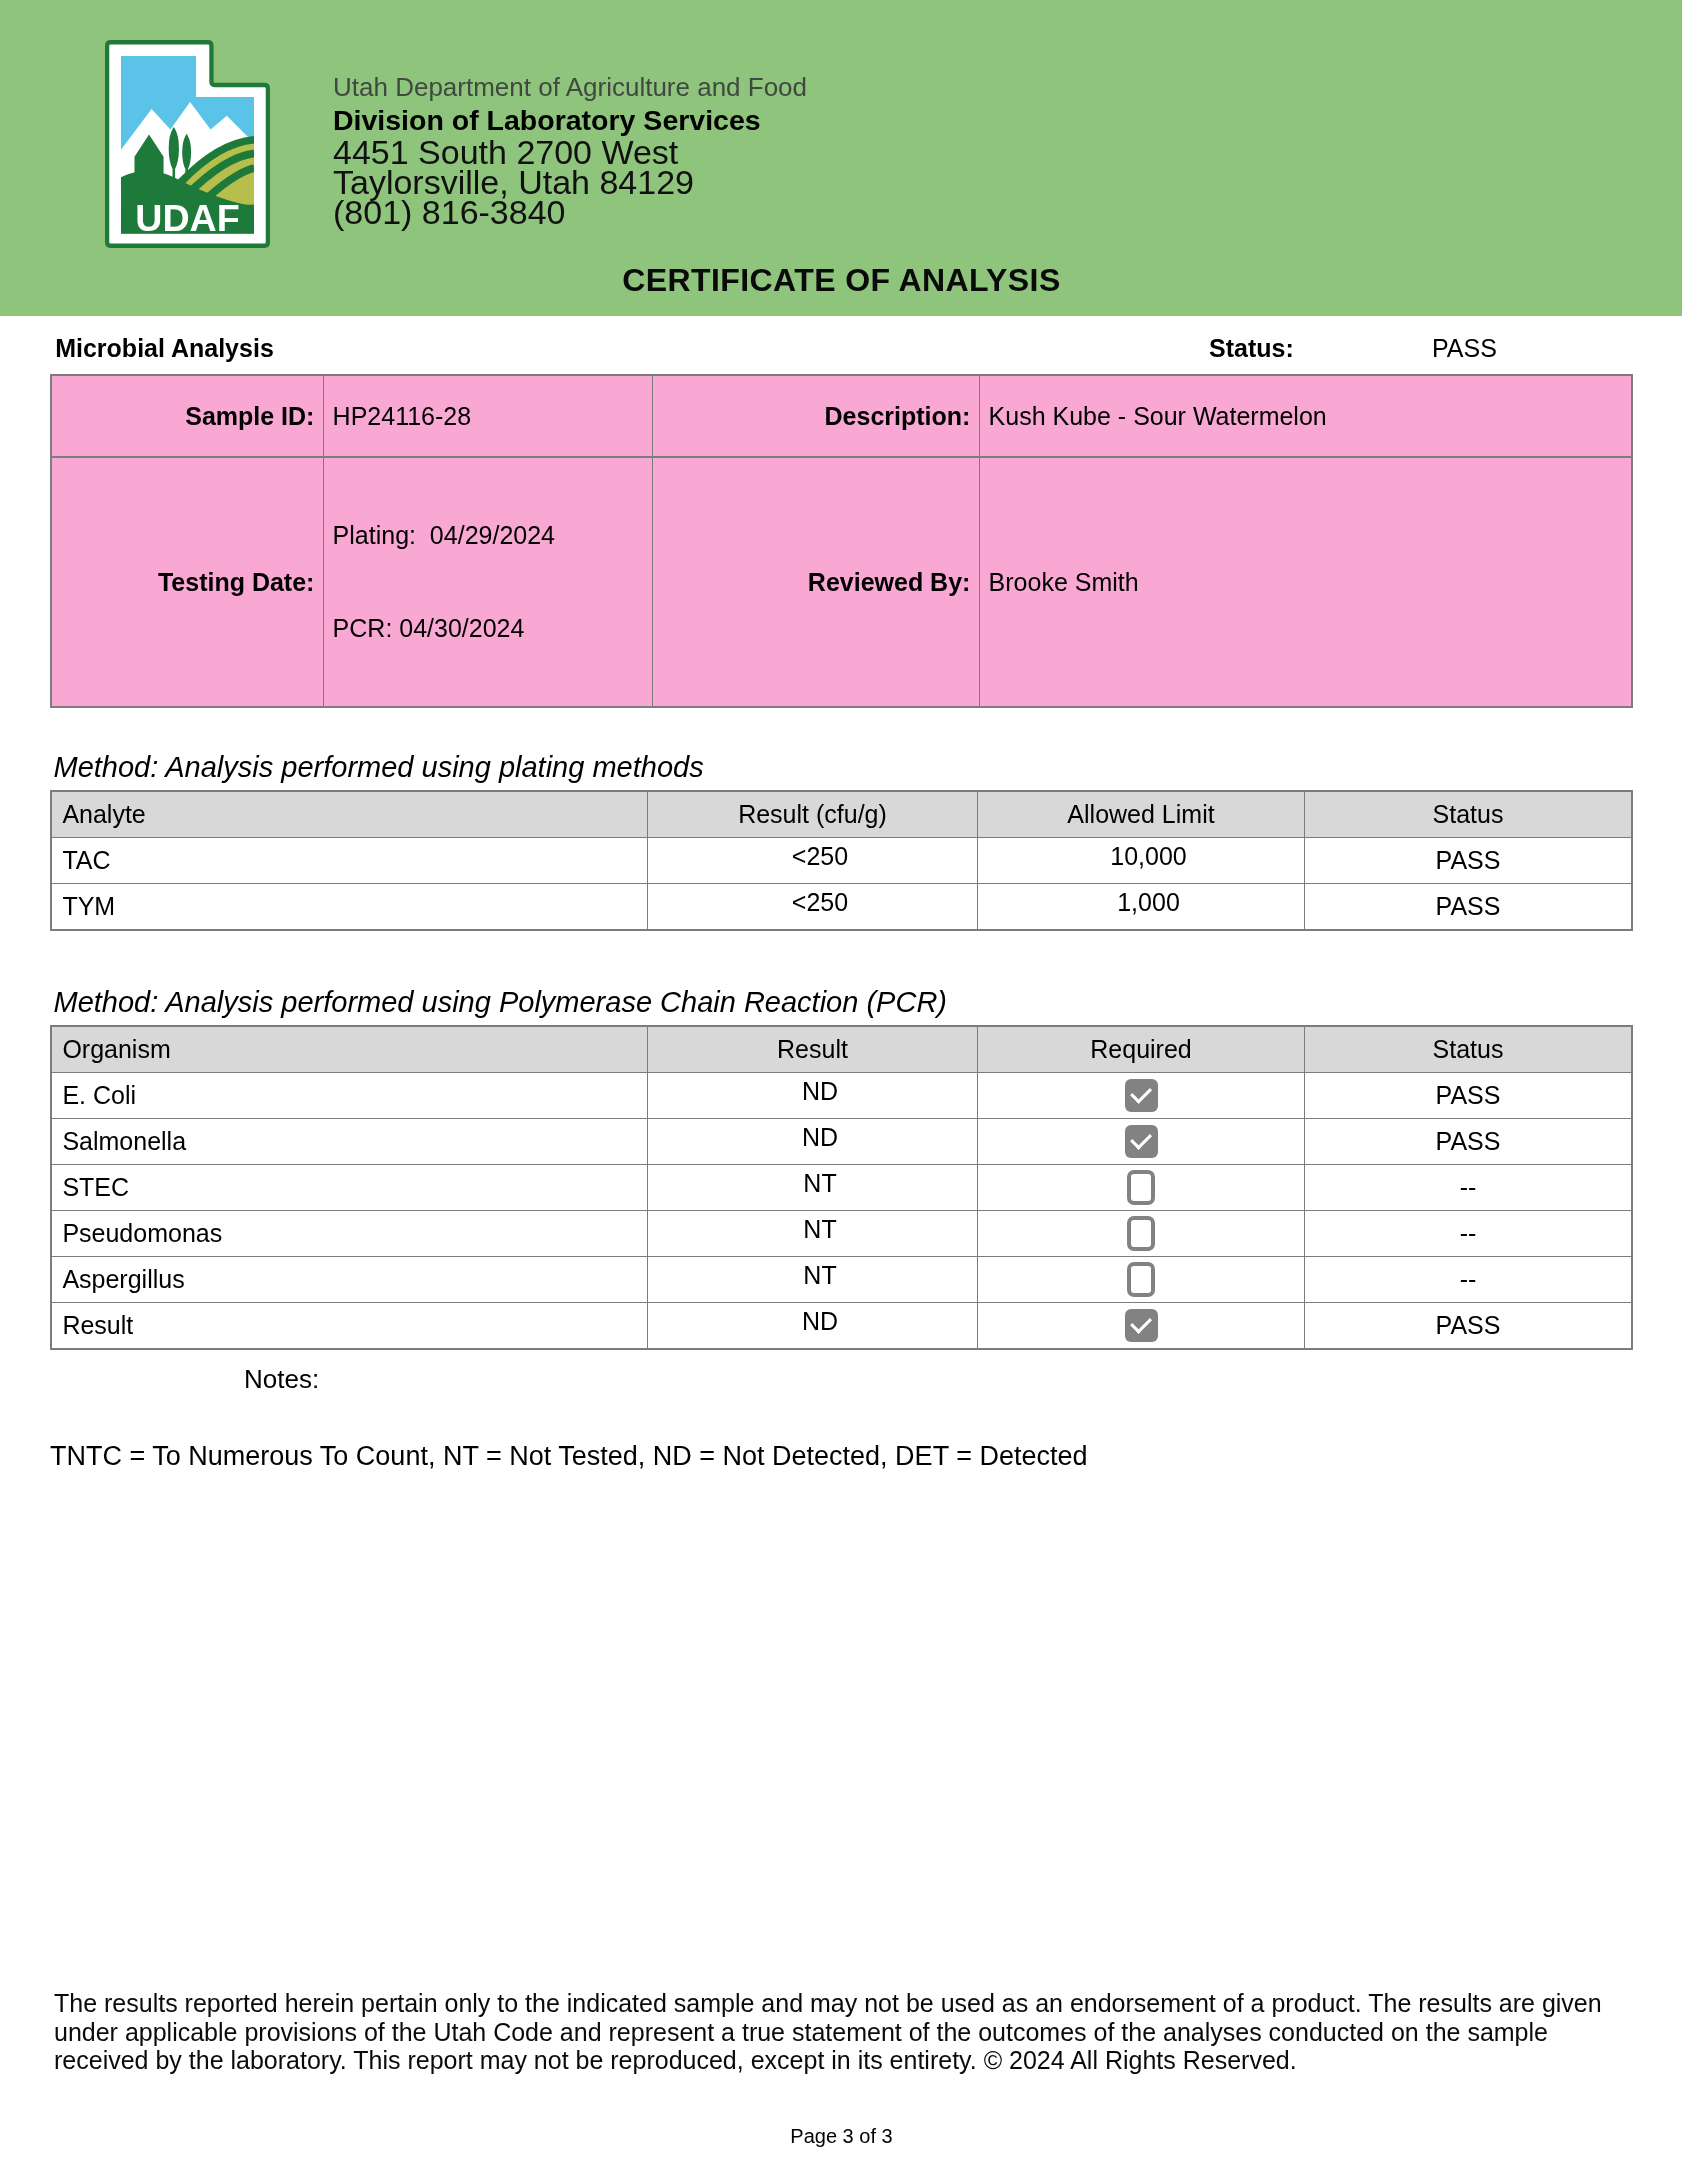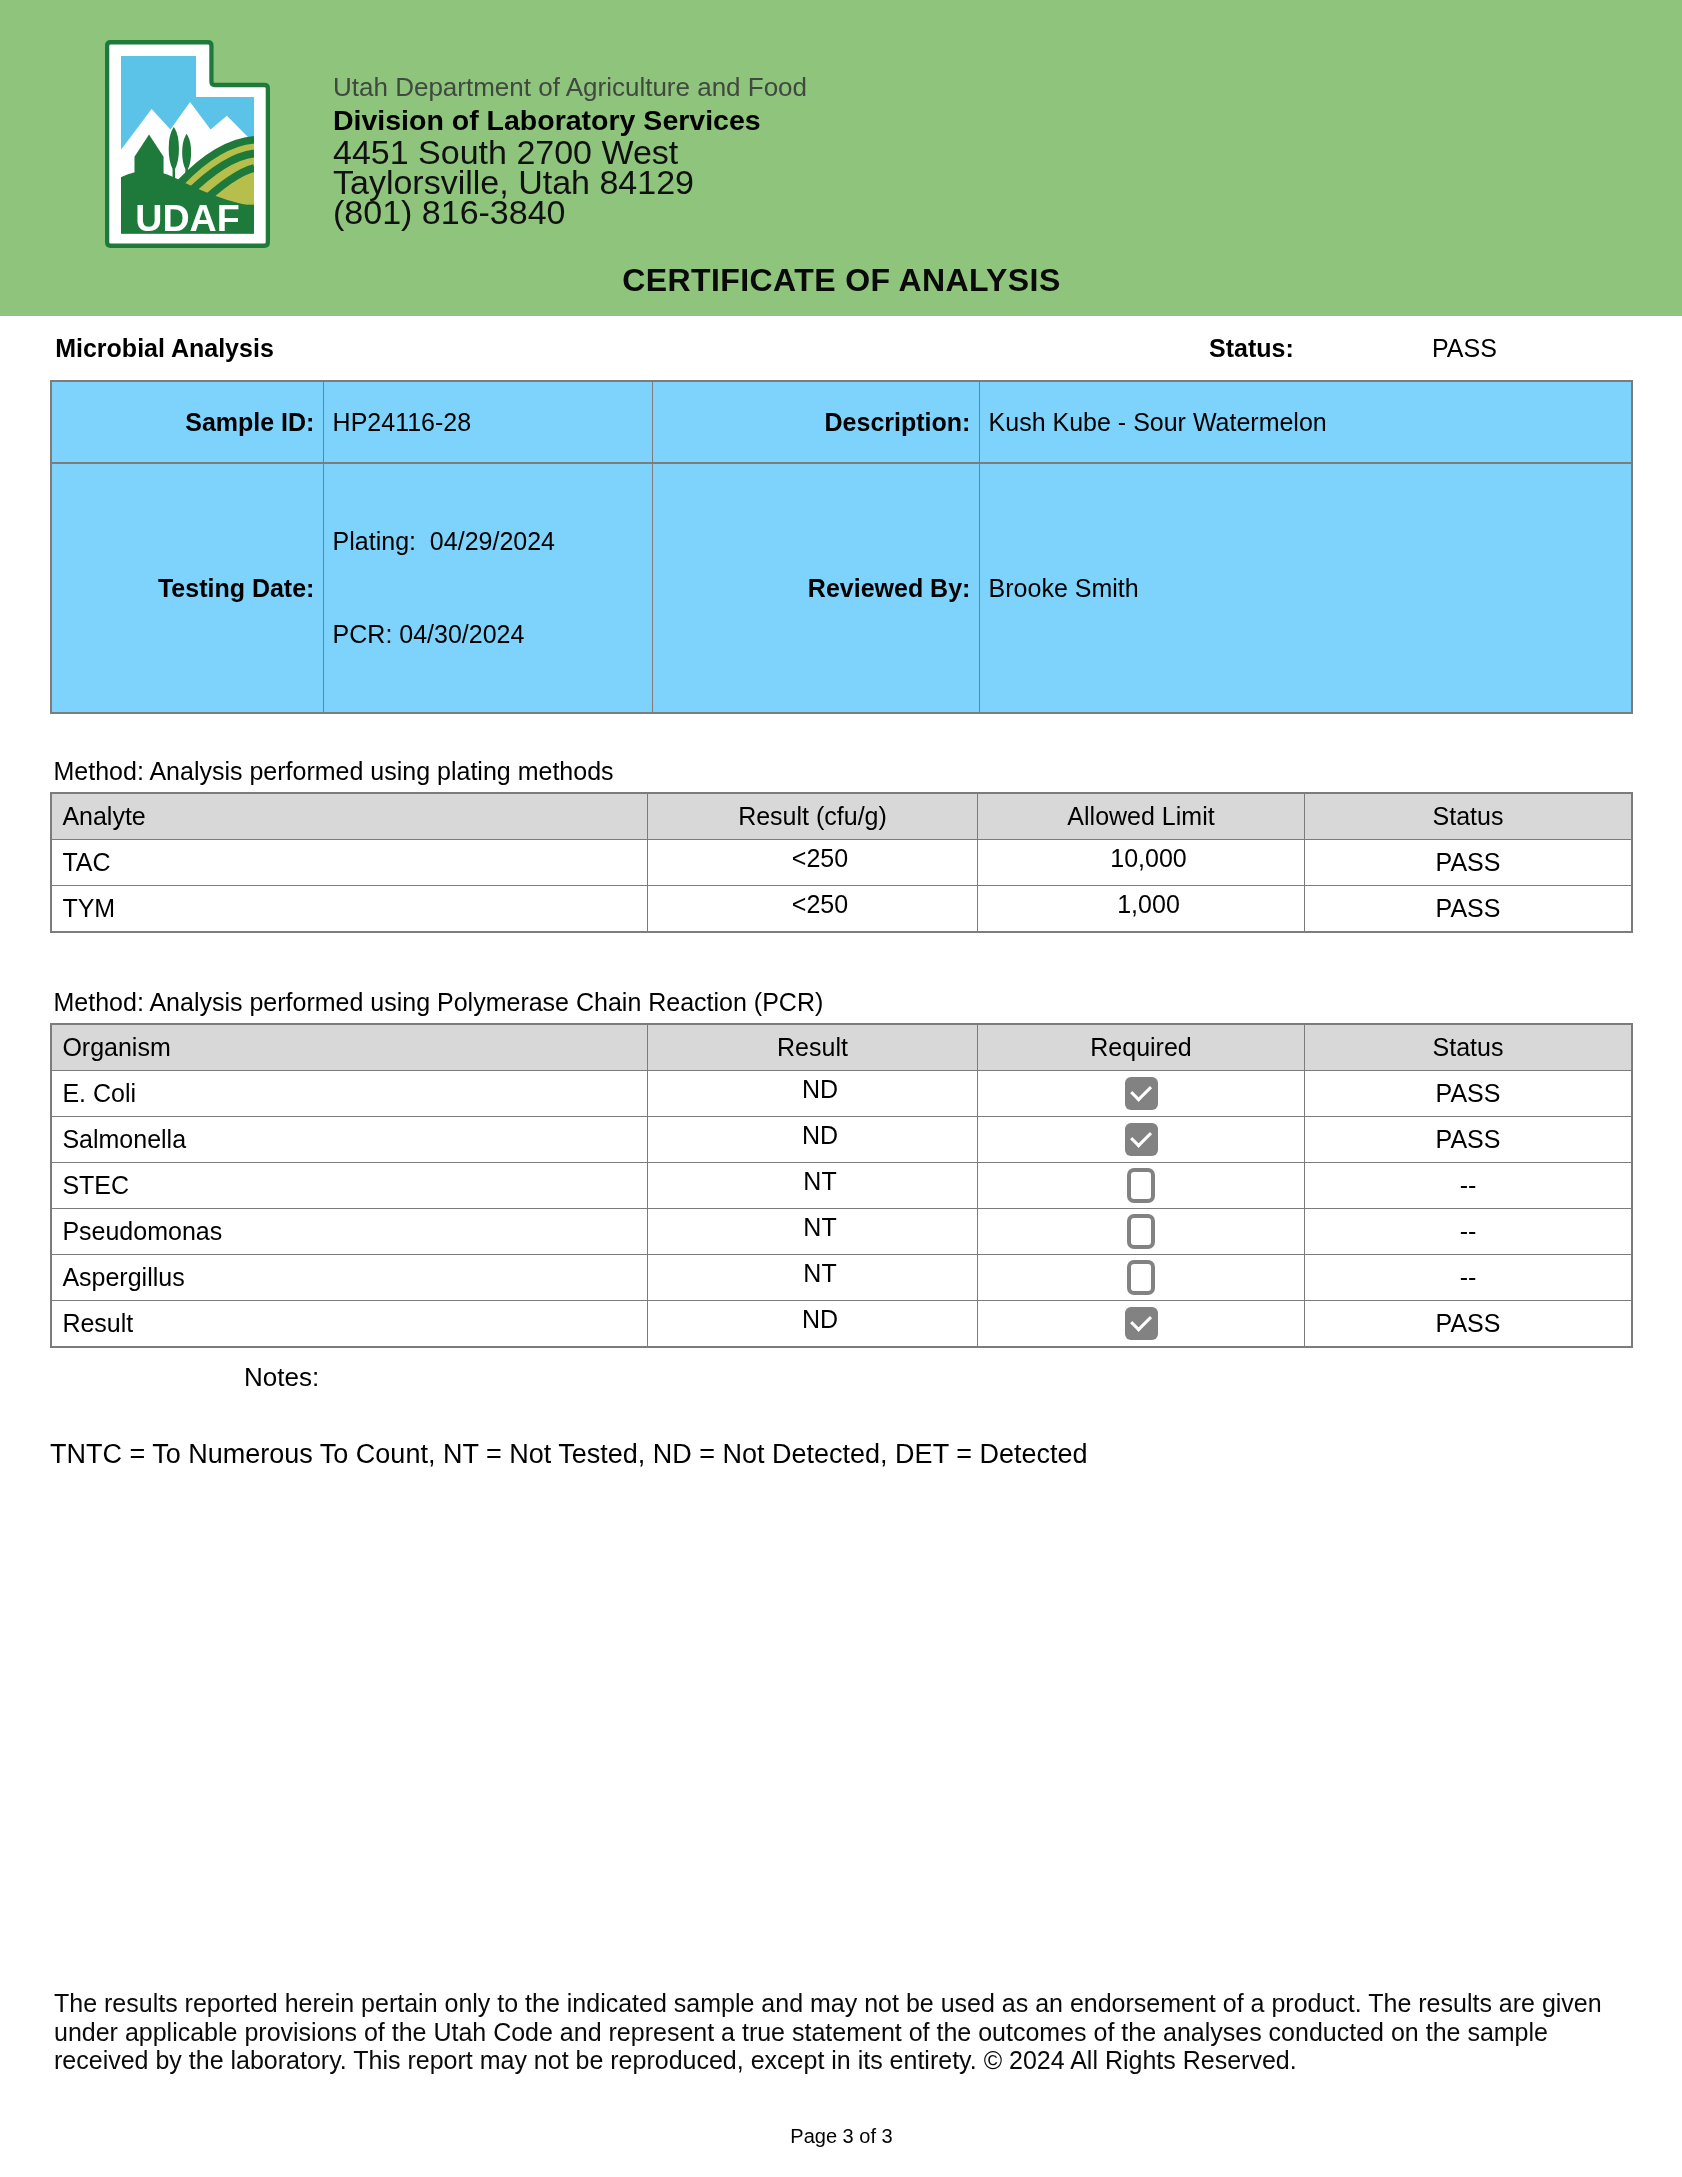--- a/index.html
+++ b/index.html
@@ -55,44 +55,45 @@
     margin-top: 18px;
     height: 28px;
     font-size: 25px;
   }
   .section-title { position: absolute; left: 5.2px; font-weight: bold; }
   .status-label  { position: absolute; left: 1159px; font-weight: bold; }
   .status-value  { position: absolute; left: 1382px; }
 
   
   .info-table {
-    margin-top: 18px;
+    margin-top: 12px;
     display: grid;
     grid-template-columns: 271px 329px 327px 1fr;
     border: 2.6px solid #7C7C7C;
-    background: #7dd3fc;
+    background: #f9a8d4;
   }
   .info-table .cell {
     min-height: 80px;
     border-left: 1.7px solid #7C7C7C;
     display: flex;
     align-items: center;
     font-size: 25px;
     padding: 0 8.6px;
   }
   .info-table .cell.c0 { border-left: none; }
   .info-table .row2 { border-top: 2.6px solid #7C7C7C; }
   .info-table .label { justify-content: flex-end; font-weight: bold; text-align: right; }
   .info-table .value { justify-content: flex-start; }
   .date-lines { line-height: 31px; white-space: pre-wrap; }
 
   
   .method-caption {
     margin-top: 43px;
-    font-size: 25px;
+    font-size: 29px;
+    font-style: italic;
     padding-left: 3.5px;
   }
   .pcr-gap { margin-top: 55px; }
 
   
   .data-table {
     margin-top: 6px;
     display: grid;
     grid-template-columns: 595px 330px 327px 1fr;
     border: 2.6px solid #7C7C7C;

